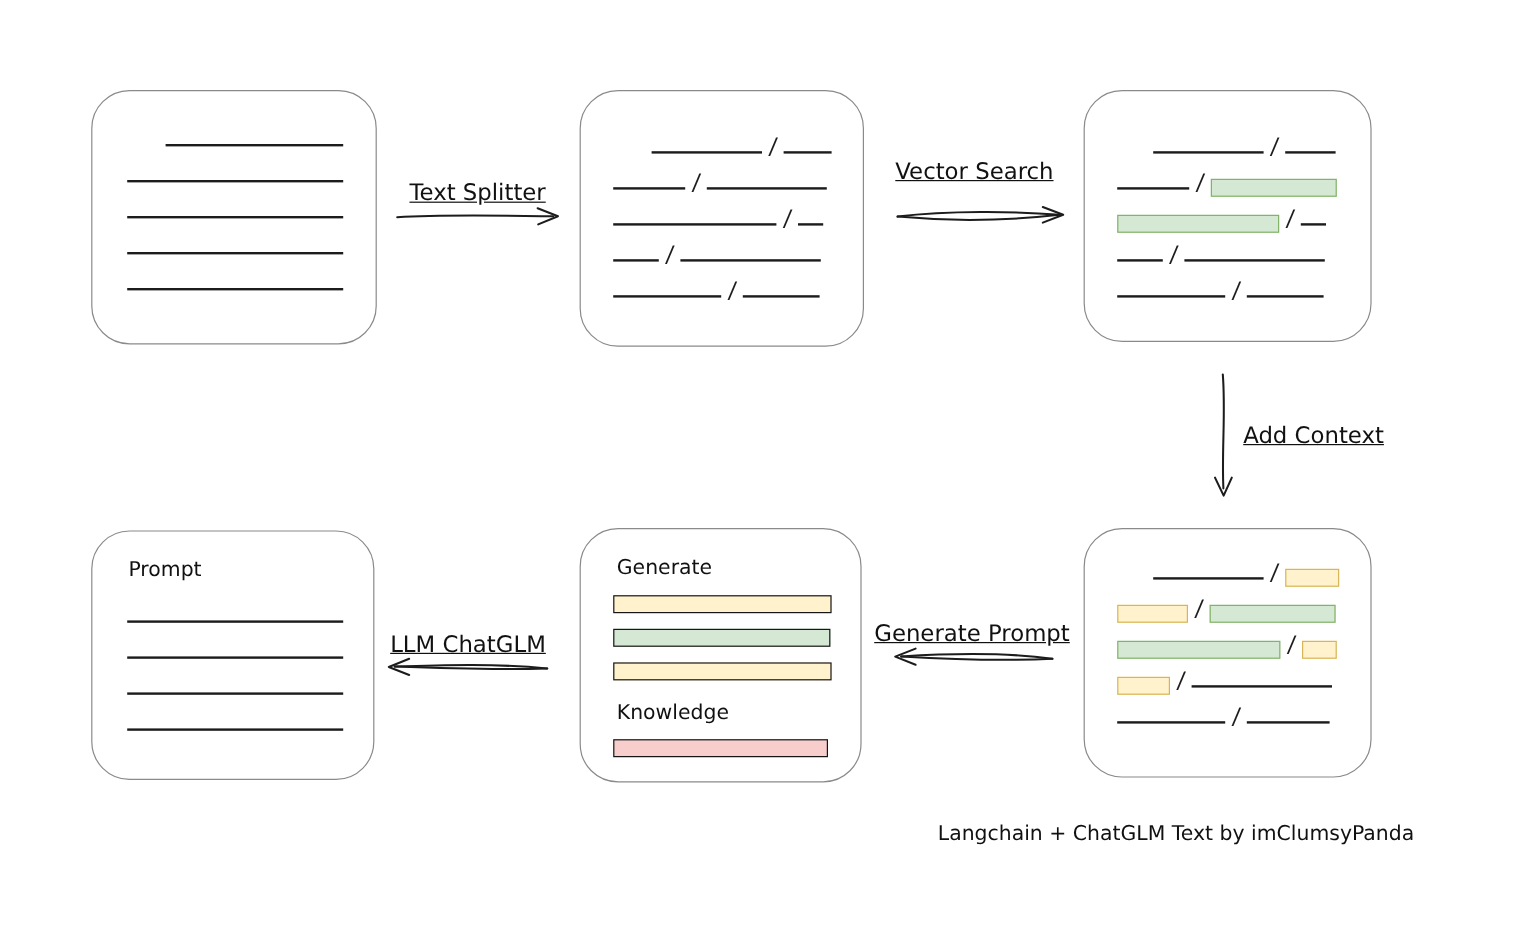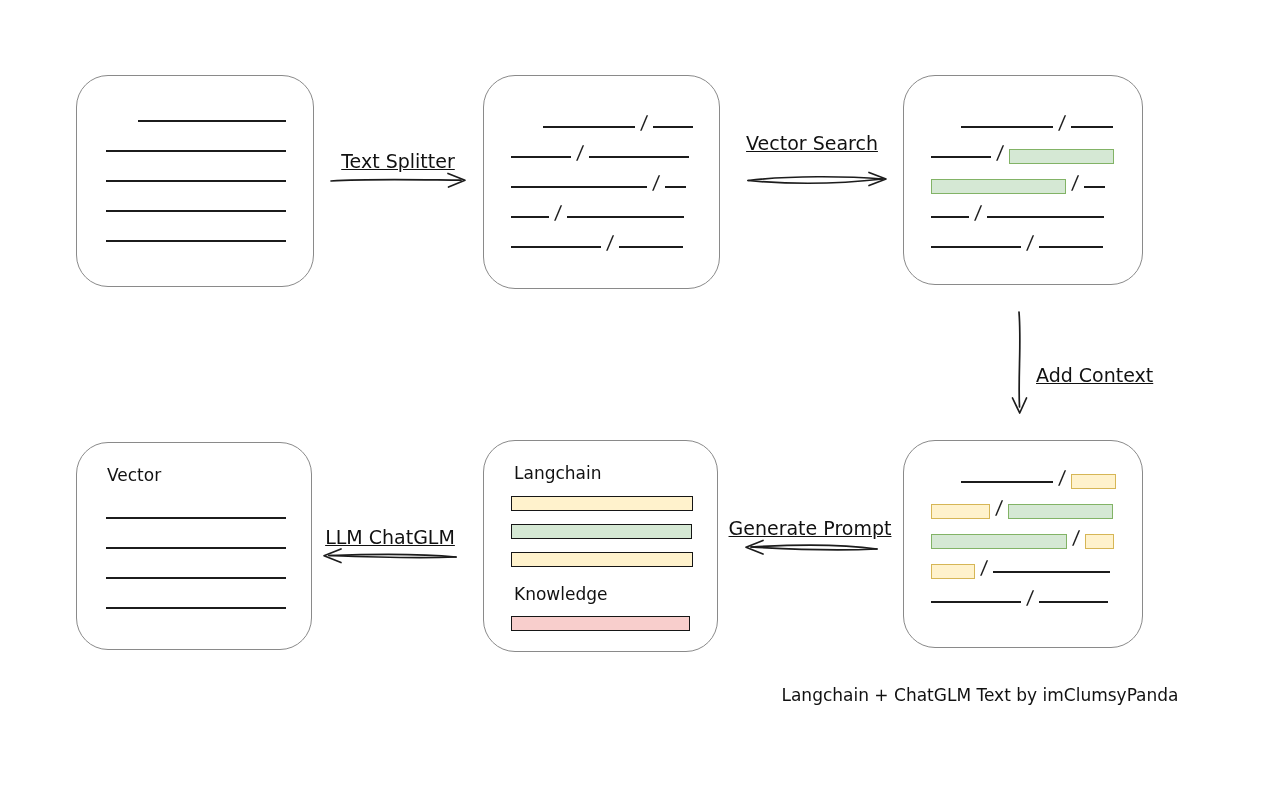--- a/index.html
+++ b/index.html
@@ -160,51 +160,51 @@
         </div>
         <div class="seg-row" style="margin-left: 27px;">
           <span class="seg-line" style="width: 90px;"></span>
           <span class="seg-slash">/</span>
           <span class="seg-line" style="width: 69px;"></span>
         </div>
       </div>
   </div>
 
   <div class="node" style="left:483px;top:440px;width:235px;height:212px;">
-    <div class="box-title" style="left:30px;top:22px;">Langchain</div>
+    <div class="box-title" style="left:30px;top:22px;">Generate</div>
     <div style="position:absolute;left:27px;top:55px;">
         <div class="bar seg-yellow" style="width: 180px;"></div>
         <div class="bar seg-green" style="width: 179px;"></div>
         <div class="bar seg-yellow" style="width: 180px;"></div>
       </div>
     <div class="box-title" style="left:30px;top:143px;">Knowledge</div>
     <div style="position:absolute;left:27px;top:175px;">
         <div class="bar seg-red" style="width: 177px;"></div>
       </div>
   </div>
 
   <div class="node" style="left:76px;top:442px;width:236px;height:208px;">
-    <div class="box-title" style="left:30px;top:22px;">Vector</div>
+    <div class="box-title" style="left:30px;top:22px;">Prompt</div>
     <div class="rows" style="top:50px;">
         <div class="seg-row" style="margin-left: 29px;">
           <span class="seg-line" style="width: 180px;"></span>
         </div>
         <div class="seg-row" style="margin-left: 29px;">
           <span class="seg-line" style="width: 180px;"></span>
         </div>
         <div class="seg-row" style="margin-left: 29px;">
           <span class="seg-line" style="width: 180px;"></span>
         </div>
         <div class="seg-row" style="margin-left: 29px;">
           <span class="seg-line" style="width: 180px;"></span>
         </div>
       </div>
   </div>
 
   <div class="lbl lbl--center" style="left:398px;top:150px;">Text Splitter</div>
   <div class="lbl lbl--center" style="left:812px;top:132px;">Vector Search</div>
-  <div class="lbl" style="left:1036px;top:364px;">Add Context</div>
+  <div class="lbl" style="left:1036px;top:352px;">Add Context</div>
   <div class="lbl lbl--center" style="left:810px;top:517px;">Generate Prompt</div>
   <div class="lbl lbl--center" style="left:390px;top:526px;">LLM ChatGLM</div>
 
   <div class="caption" style="left:980px;top:685px;">Langchain + ChatGLM Text by imClumsyPanda</div>
 
 </div>
 
 </body></html>

